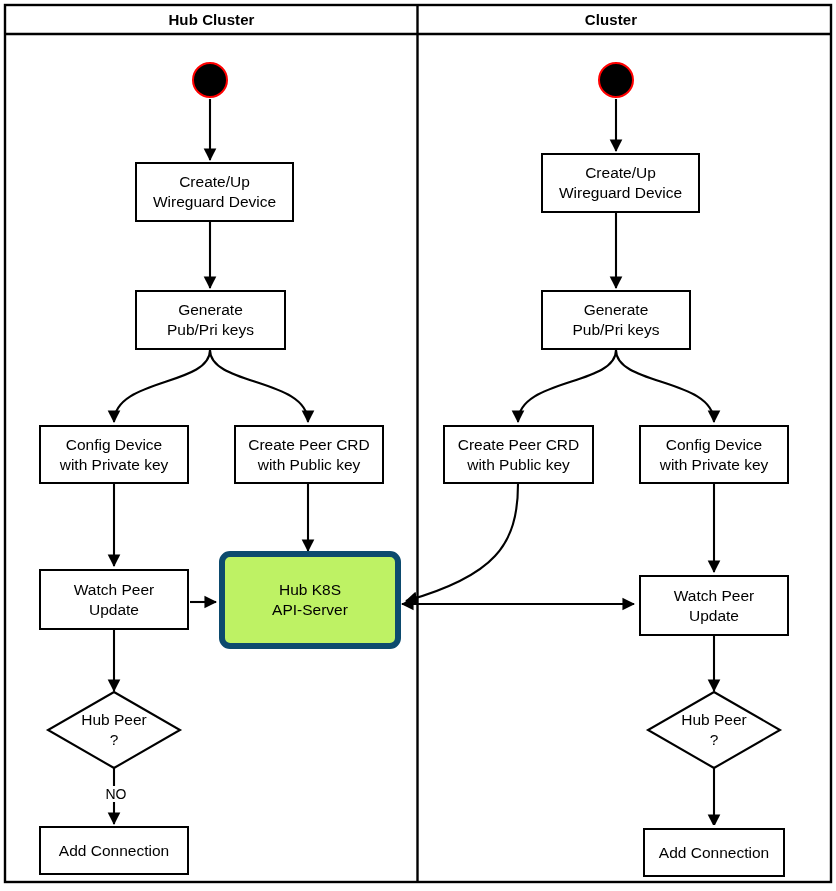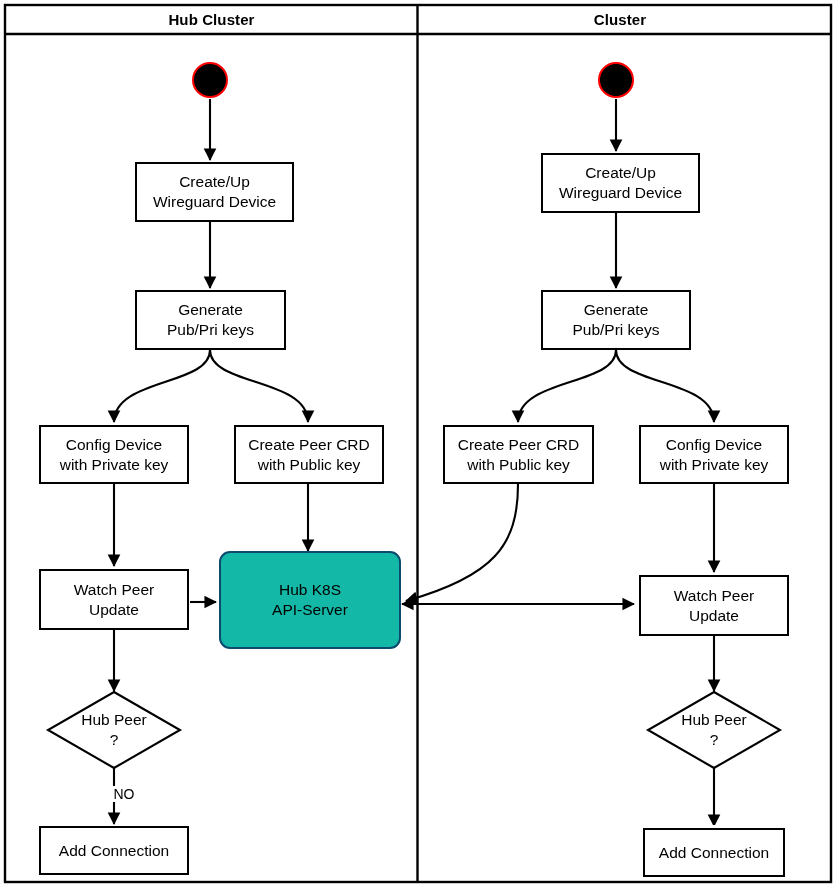--- a/index.html
+++ b/index.html
@@ -15,21 +15,21 @@
   }
   .node{
     position:absolute;
     display:flex;align-items:center;justify-content:center;
     text-align:center;
     font-size:15.5px;line-height:20px;color:#000;
     box-sizing:border-box;
     white-space:pre-line;
   }
   .node.rect{background:#ffffff;border:2px solid #000;}
-  .node.process{background:#14b8a6;border:2px solid #0c4a6e;border-radius:11px;}
+  .node.process{background:#bef264;border:6px solid #0c4a6e;border-radius:11px;}
   .node.diamond{background:transparent;border:none;}
   .diamond-label{position:relative;z-index:2;}
   .edge-label{
     position:absolute;
     font-size:14px;color:#000;
     background:#ffffff;
     padding:0 2px;
     text-align:center;
     white-space:nowrap;
   }
@@ -81,21 +81,21 @@
       <path d="M 402 604 L 634 604"></path>
     </g>
 
     <g stroke="#000" stroke-width="2.1" fill="#ffffff">
       <polygon points="114,692 180,730 114,768 48,730"></polygon>
       <polygon points="714,692 780,730 714,768 648,730"></polygon>
     </g>
   </svg>
 
   <div class="lane-title" style="left:7px;top:6px;width:409px;height:27px;border-radius:10px;">Hub Cluster</div>
-  <div class="lane-title" style="left:415px;top:6px;width:410px;height:27px;">Cluster</div>
+  <div class="lane-title" style="left:406px;top:6px;width:410px;height:27px;">Cluster</div>
 
   <div class="start-dot" style="left:192px;top:62px;width:36px;height:36px;"></div>
 
   <div class="node rect" style="left:135px;top:162px;width:159px;height:60px;">Create/Up
 Wireguard Device</div>
 
   <div class="node rect" style="left:135px;top:290px;width:151px;height:60px;">Generate
 Pub/Pri keys</div>
 
   <div class="node rect" style="left:39px;top:425px;width:150px;height:59px;">Config Device
@@ -108,21 +108,21 @@
 Update</div>
 
   <div class="node process" style="left:219px;top:551px;width:182px;height:98px;">Hub K8S
 API-Server</div>
 
   <div class="node diamond" style="left:48px;top:692px;width:132px;height:76px;">
     <span class="diamond-label">Hub Peer
 ?</span>
   </div>
 
-  <div class="edge-label" style="left:96px;top:786px;width:52px;text-align:center;">NO</div>
+  <div class="edge-label" style="left:88px;top:786px;width:52px;text-align:center;">NO</div>
 
   <div class="node rect" style="left:39px;top:826px;width:150px;height:49px;">Add Connection</div>
 
   <div class="start-dot" style="left:598px;top:62px;width:36px;height:36px;"></div>
 
   <div class="node rect" style="left:541px;top:153px;width:159px;height:60px;">Create/Up
 Wireguard Device</div>
 
   <div class="node rect" style="left:541px;top:290px;width:150px;height:60px;">Generate
 Pub/Pri keys</div>

